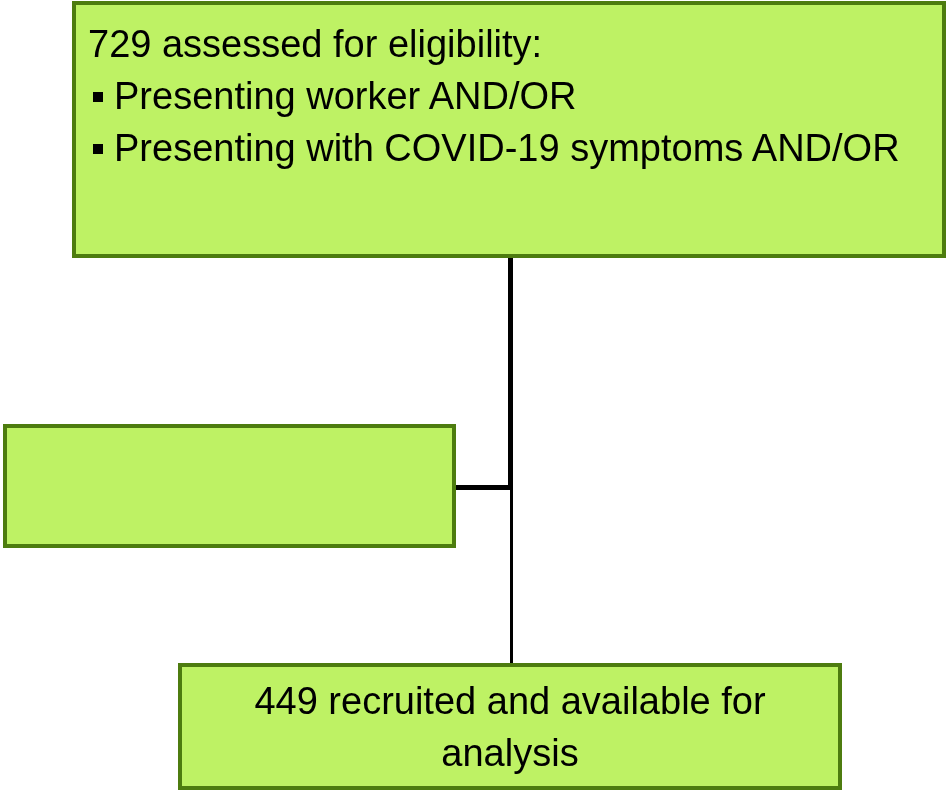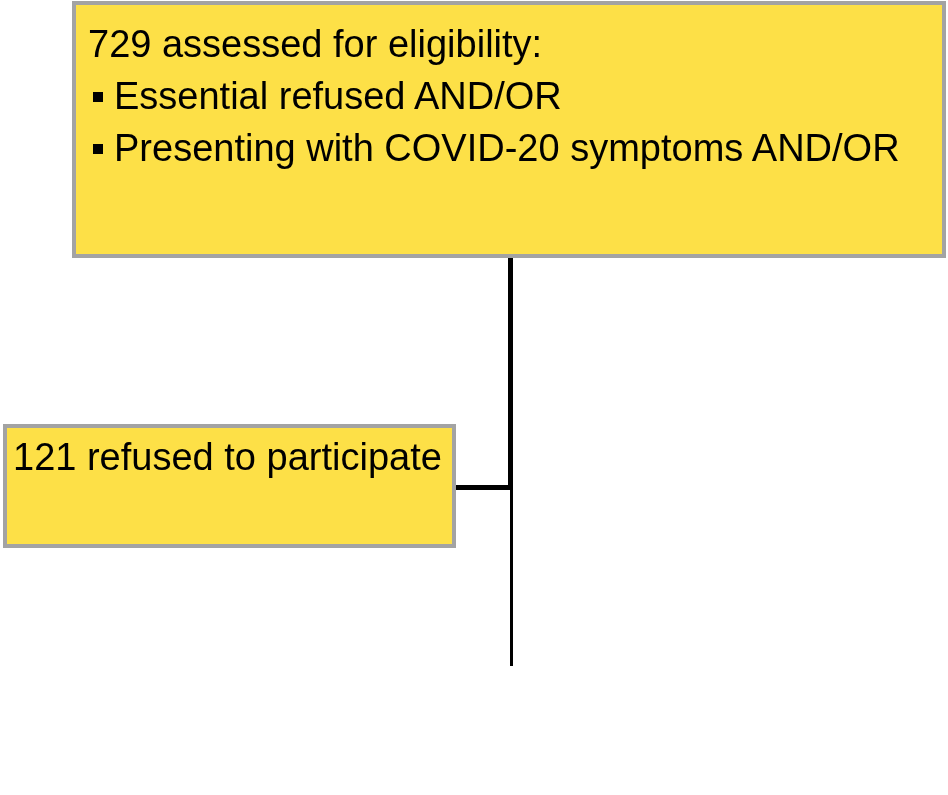--- a/index.html
+++ b/index.html
@@ -10,22 +10,22 @@
   }
   .canvas {
     position: relative;
     width: 948px;
     height: 795px;
     background: #ffffff;
     overflow: hidden;
   }
   .box {
     position: absolute;
-    border: 4px solid #a3a3a3;
-    background: #fde047;
+    border: 4px solid #4d7c0f;
+    background: #bef264;
     font-size: 38px;
     line-height: 52px;
     color: #000000;
   }
   .box-eligibility {
     left: 72px; top: 1px;
     width: 874px; height: 257px;
     padding: 13px 8px 0 12px;
   }
   .bullet-row {
@@ -64,32 +64,34 @@
 </style>
 </head>
 <body>
 
 <div class="canvas">
 
   <div class="box box-eligibility">
     <div>729 assessed for eligibility:</div>
     <div class="bullet-row">
       <span class="bullet-square"></span>
-      <span>Essential refused AND/OR</span>
+      <span>Presenting worker AND/OR</span>
     </div>
     <div class="bullet-row">
       <span class="bullet-square"></span>
-      <span>Presenting with COVID-20 symptoms AND/OR</span>
+      <span>Presenting with COVID-19 symptoms AND/OR</span>
     </div>
   </div>
 
   <div class="connector conn-v-upper"></div>
 
   <div class="box box-excluded">
-    <div class="line">121 refused to participate</div>
   </div>
 
   <div class="connector conn-h-excluded"></div>
 
   <div class="connector conn-v-lower"></div>
 
+  <div class="box box-recruited">
+    <div>449 recruited and available for analysis</div>
+  </div>
 
 </div>
 
 </body></html>

